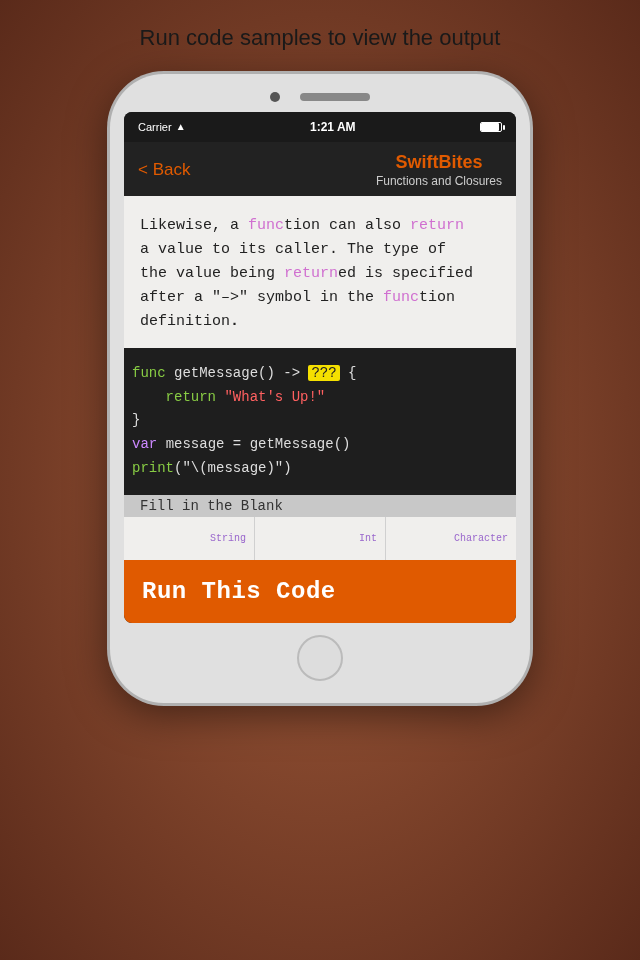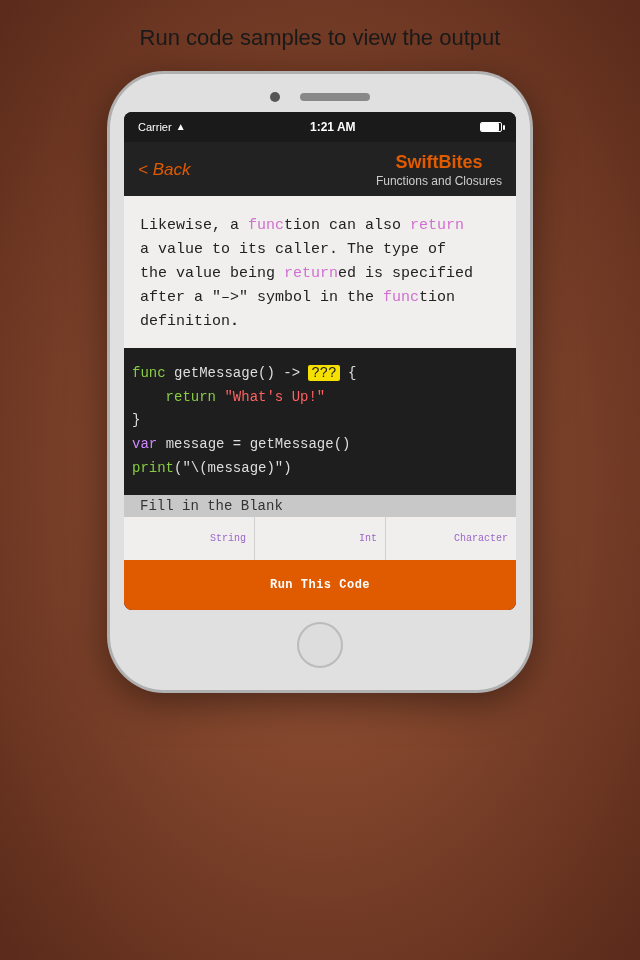--- a/index.html
+++ b/index.html
@@ -100,21 +100,20 @@
       background: #222;
       padding: 10px 14px 8px;
       display: flex;
       align-items: center;
       justify-content: space-between;
     }
     .nav-back {
       color: #e05a00;
       font-size: 17px;
       font-weight: 500;
-      font-style: italic;
     }
     .nav-title-group { text-align: center; }
     .nav-title {
       color: #e05a00;
       font-size: 18px;
       font-weight: 700;
     }
     .nav-subtitle {
       color: #ccc;
       font-size: 12px;
@@ -188,23 +187,22 @@
       border-right: 1px solid #d0d0d0;
       font-family: 'Courier New', monospace;
       cursor: pointer;
     }
     .answer-option:last-child { border-right: none; }
 
     
     .run-button {
       background: #e05a00;
       color: #fff;
-      text-align: center;
       padding: 18px;
-      font-size: 12px;
+      font-size: 24px;
       font-weight: 700;
       cursor: pointer;
       font-family: 'Courier New', monospace;
       letter-spacing: 0.5px;
     }
 
     .phone-bottom {
       display: flex;
       justify-content: center;
       margin-top: 12px;

